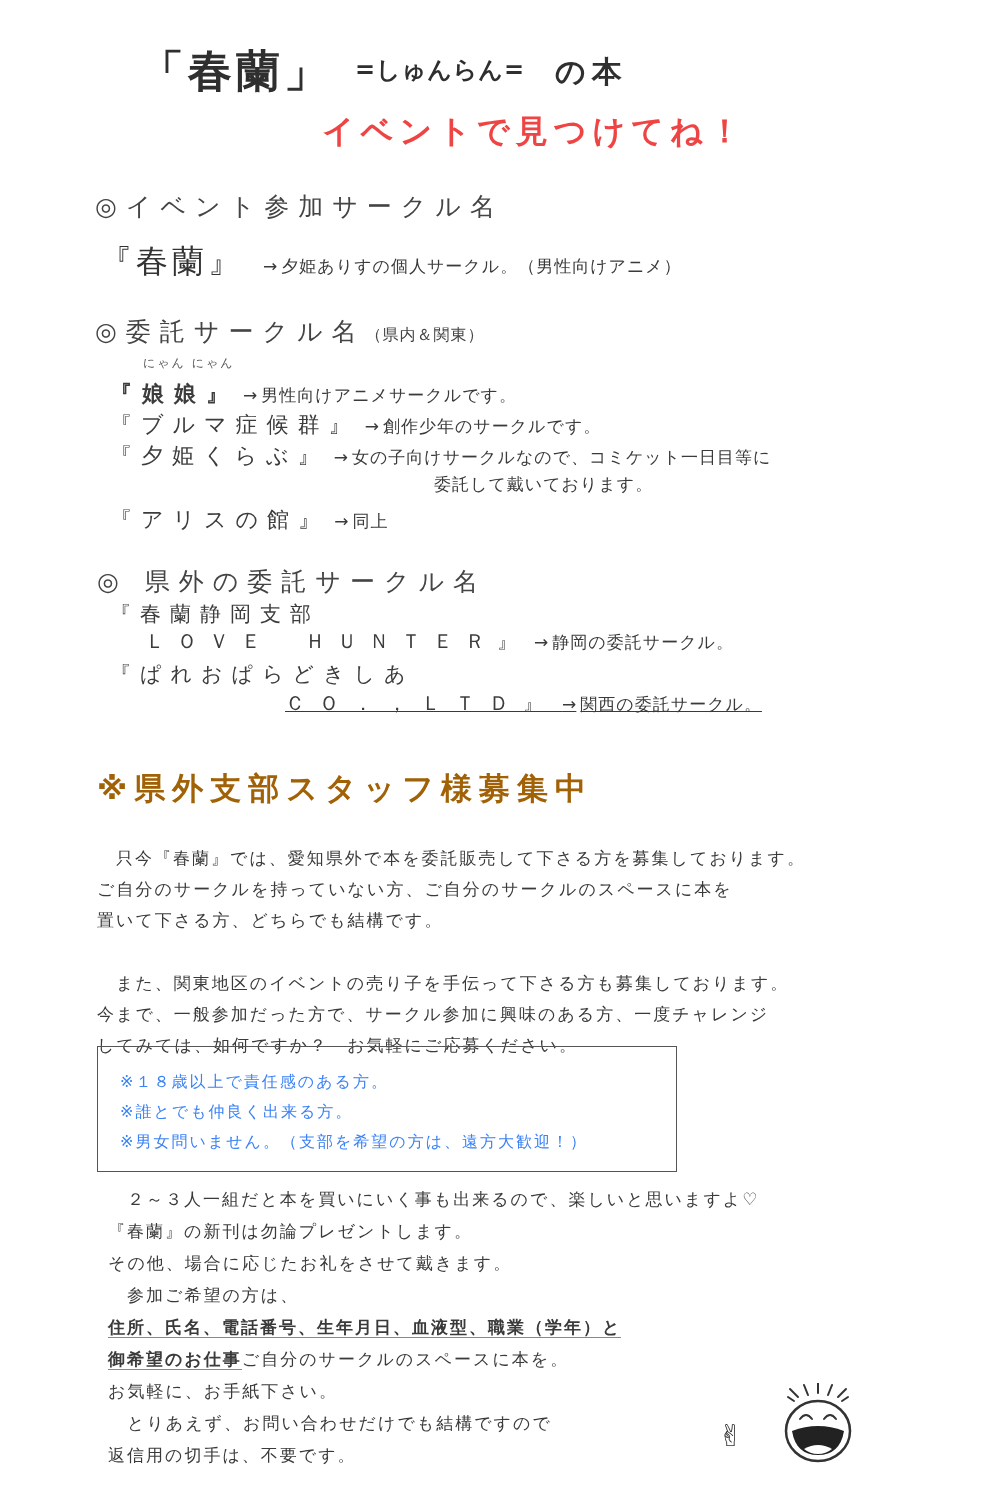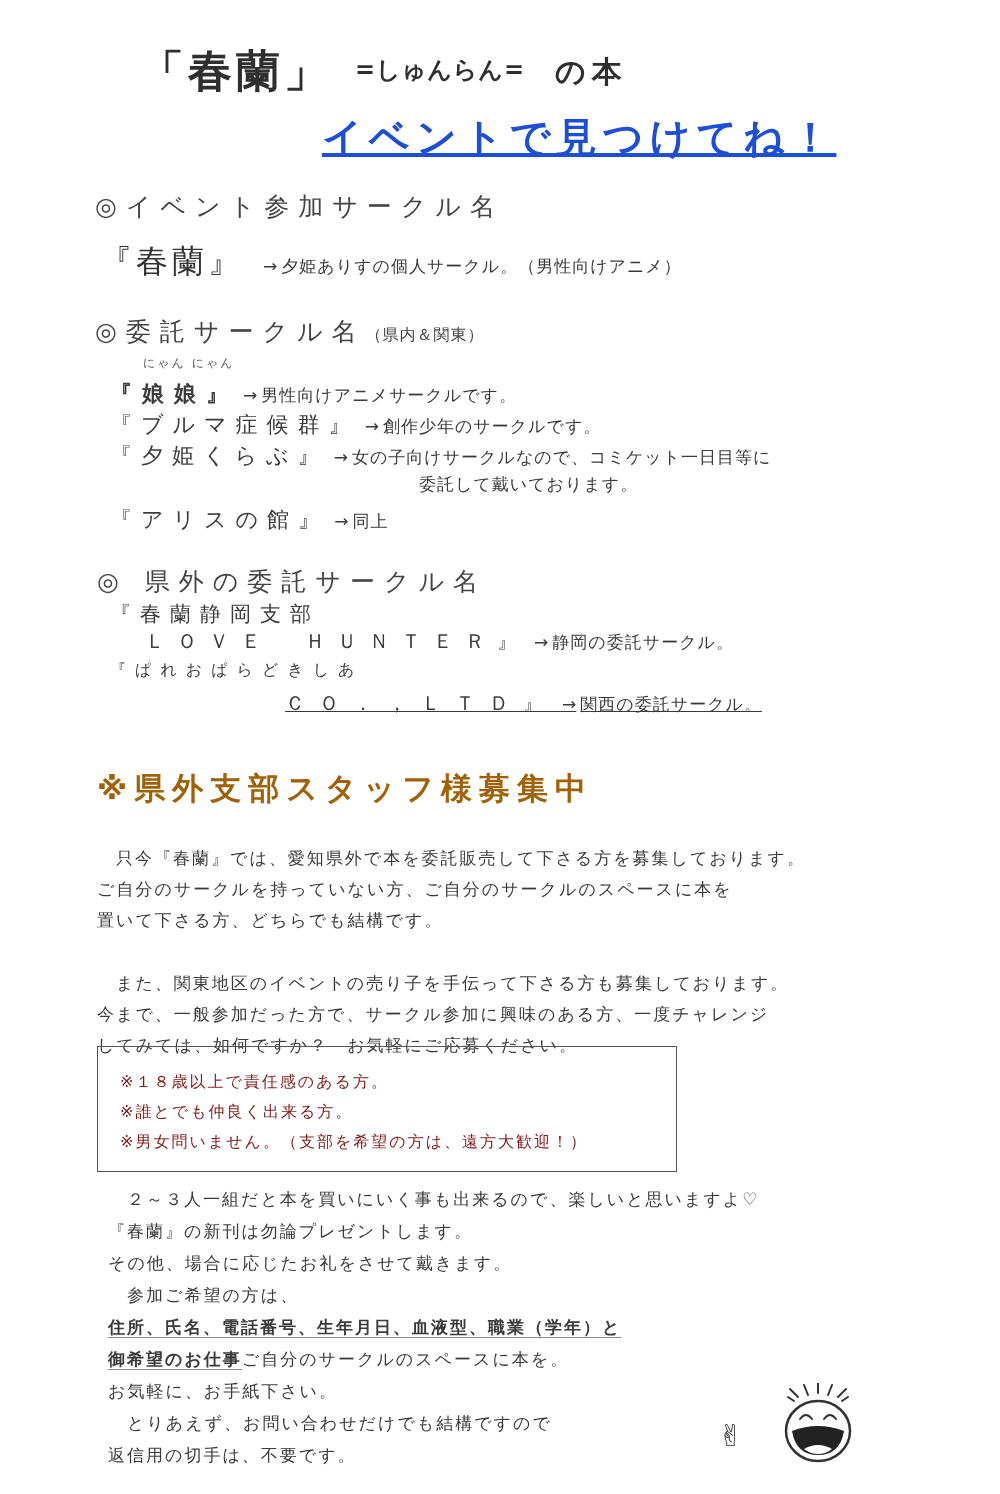--- a/index.html
+++ b/index.html
@@ -5,40 +5,40 @@
     html, body { margin: 0; padding: 0; background: #ffffff; }
     body {
       width: 1000px; height: 1494px; position: relative; overflow: hidden;
       color: #3a3a3a;
       font-family: "DejaVu Sans", "Liberation Sans", sans-serif;
     }
     .abs { position: absolute; white-space: nowrap; }
     .title1 { left: 140px; top: 42px; font-size: 44px; font-weight: bold; color: #2f2f2f; letter-spacing: 4px; }
     .title1 .reading { font-size: 24px; letter-spacing: 1px; margin-left: 23px; vertical-align: 8px; }
     .title1 .nohon { font-size: 30px; margin-left: 30px; vertical-align: 4px; letter-spacing: 6px; }
-    .title2 { left: 322px; top: 110px; font-size: 40px; font-weight: bold; color: #1d4ed8; letter-spacing: 6px; text-decoration: underline; }
+    .title2 { left: 322px; top: 110px; font-size: 32px; font-weight: bold; color: #ef4444; letter-spacing: 6px; }
 
     .sec-head { font-size: 25px; letter-spacing: 9px; color: #444; }
     .sec-head .small { font-size: 16px; letter-spacing: 1px; }
     .circle-name { font-size: 32px; letter-spacing: 4px; color: #333; }
     .sub-name { font-size: 22px; letter-spacing: 10px; color: #3c3c3c; font-weight: bold; }
     .sub-name.light { font-weight: normal; letter-spacing: 9px; }
     .desc { font-size: 17px; letter-spacing: 1px; color: #3a3a3a; }
     .arrow { font-size: 17px; margin-right: 4px; }
     .ruby { font-size: 12px; letter-spacing: 2px; color: #555; }
 
     .big-head { left: 97px; top: 768px; font-size: 31px; font-weight: bold; letter-spacing: 7px; color: #a16207; }
 
     .para { left: 97px; font-size: 17px; letter-spacing: 2px; line-height: 31px; color: #3a3a3a; }
     .para p { margin: 0; }
 
     .box {
       left: 97px; top: 1046px; width: 580px; height: 126px;
       border: 1.5px solid #555; box-sizing: border-box;
-      padding: 20px 0 0 22px; font-size: 16px; letter-spacing: 2px; line-height: 30px; color: #7f1d1d;
+      padding: 20px 0 0 22px; font-size: 16px; letter-spacing: 2px; line-height: 30px; color: #3b82f6;
     }
     .box p { margin: 0; }
 
     .underlined { border-bottom: 1.5px solid #888; font-weight: bold; }
 
     .peace { left: 718px; top: 1418px; font-size: 30px; color: #333; }
     .face { left: 778px; top: 1383px; }
   </style>
 </head>
 <body>
@@ -64,35 +64,35 @@
   <span class="arrow">→</span><span class="desc">男性向けアニメサークルです。</span>
 </div>
 <div class="abs" style="left:110px; top:410px;">
   <span class="sub-name light">『ブルマ症候群』</span>
   <span class="arrow">→</span><span class="desc">創作少年のサークルです。</span>
 </div>
 <div class="abs" style="left:110px; top:441px;">
   <span class="sub-name light">『夕姫くらぶ』</span>
   <span class="arrow">→</span><span class="desc">女の子向けサークルなので、コミケット一日目等に</span>
 </div>
-<div class="abs desc" style="left:419px; top:473px;font-family:Liberation Serif, serif;">委託して戴いております。</div>
+<div class="abs desc" style="left:434px; top:473px;font-family:Liberation Serif, serif;">委託して戴いております。</div>
 <div class="abs" style="left:110px; top:505px;">
   <span class="sub-name light">『アリスの館』</span>
   <span class="arrow">→</span><span class="desc">同上</span>
 </div>
 
 <div class="abs sec-head" style="left:97px; top:565px;">◎ 県外の委託サークル名</div>
 
 <div class="abs sub-name light" style="left:110px; top:600px; font-size:21px;">『春蘭静岡支部</div>
 <div class="abs" style="left:145px; top:628px;">
   <span class="sub-name light" style="font-size:20px; letter-spacing:12px;">ＬＯＶＥ　ＨＵＮＴＥＲ』</span>
   <span class="arrow">→</span><span class="desc">静岡の委託サークル。</span>
 </div>
 
-<div class="abs sub-name light" style="left:110px; top:660px; font-size:16px;">『ぱれおぱらどきしあ</div>
+<div class="abs sub-name light" style="left:110px; top:660px; font-size:21px;">『ぱれおぱらどきしあ</div>
 <div class="abs" style="left:285px; top:690px;text-decoration:underline;">
   <span class="sub-name light" style="font-size:20px; letter-spacing:14px;">ＣＯ．，ＬＴＤ』</span>
   <span class="arrow">→</span><span class="desc">関西の委託サークル。</span>
 </div>
 
 <div class="abs big-head">※県外支部スタッフ様募集中</div>
 
 <div class="abs para" style="top:843px;">
   <p>　只今『春蘭』では、愛知県外で本を委託販売して下さる方を募集しております。</p>
   <p>ご自分のサークルを持っていない方、ご自分のサークルのスペースに本を</p>

